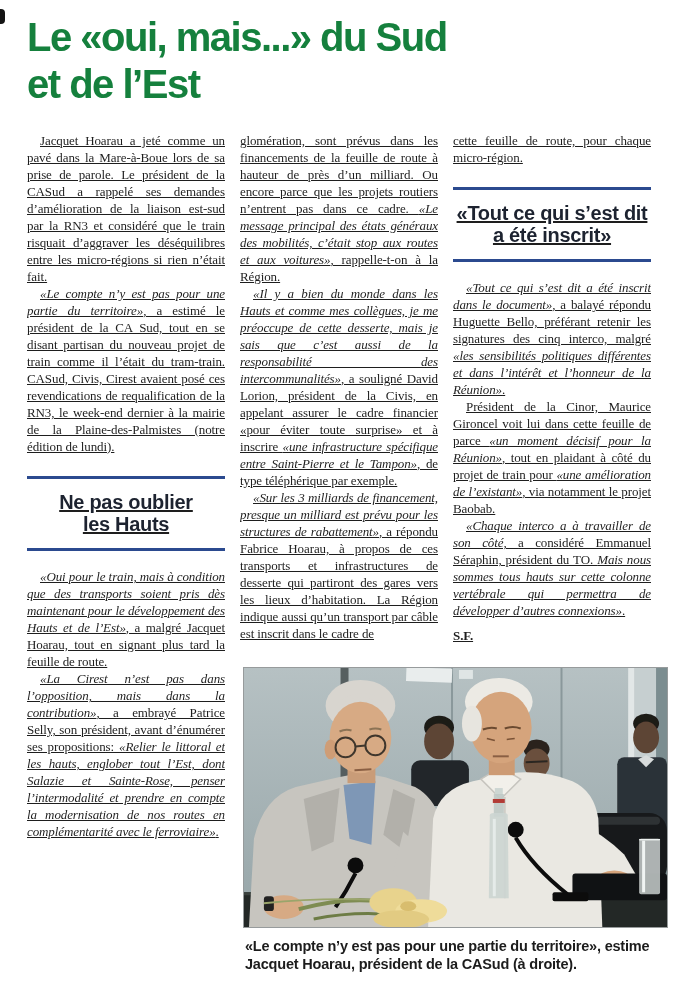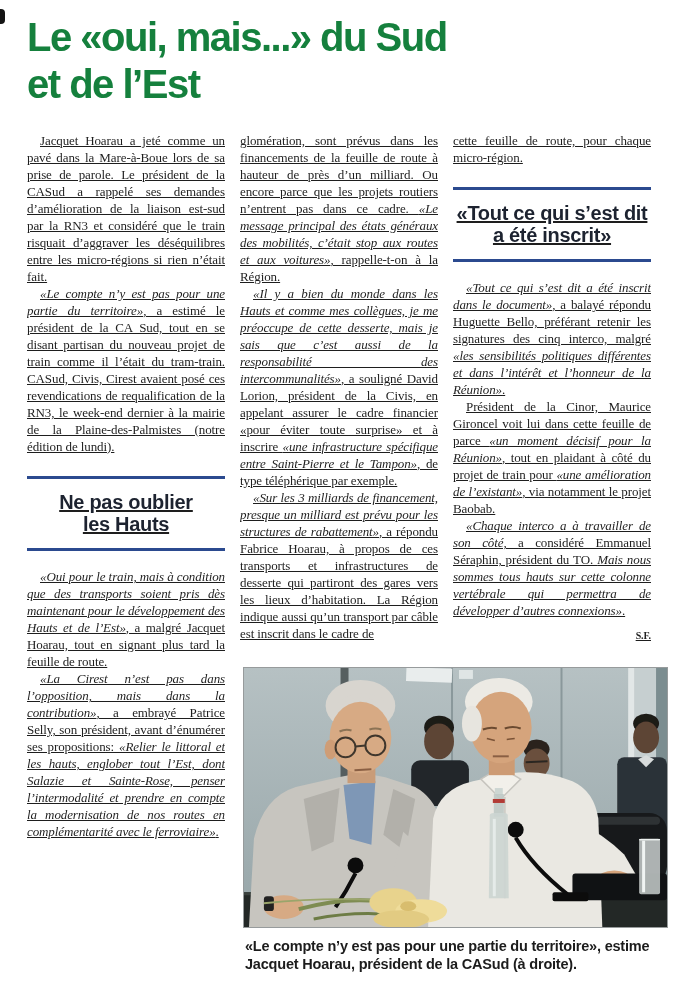--- a/index.html
+++ b/index.html
@@ -36,22 +36,22 @@
     border-top:3px solid var(--accent,#2b4a8f);
     border-bottom:3px solid var(--accent,#2b4a8f);
     padding:12px 0 13px;margin:21px 0 17px;text-align:center;
   }
   .subhead{
     margin:0;font-family:"Liberation Sans", sans-serif;
     font-weight:700;font-size:20px;line-height:22px;
     letter-spacing:-0.3px;color:#1d2330;
   }
   .signature{
-    margin:8px 0 0 0;text-align:right;
-    font-weight:700;font-size:10px;
+    margin:8px 20px 0 0;
+    font-weight:700;font-size:13px;
   }
   
   .photo{
     position:absolute;left:243px;top:667px;width:425px;height:261px;
     background:#a9b7ba;border:1px solid #979b9c;box-sizing:border-box;
     z-index:5;overflow:hidden;
   }
   .photo svg{display:block;width:100%;height:100%;}
   
   .caption{

